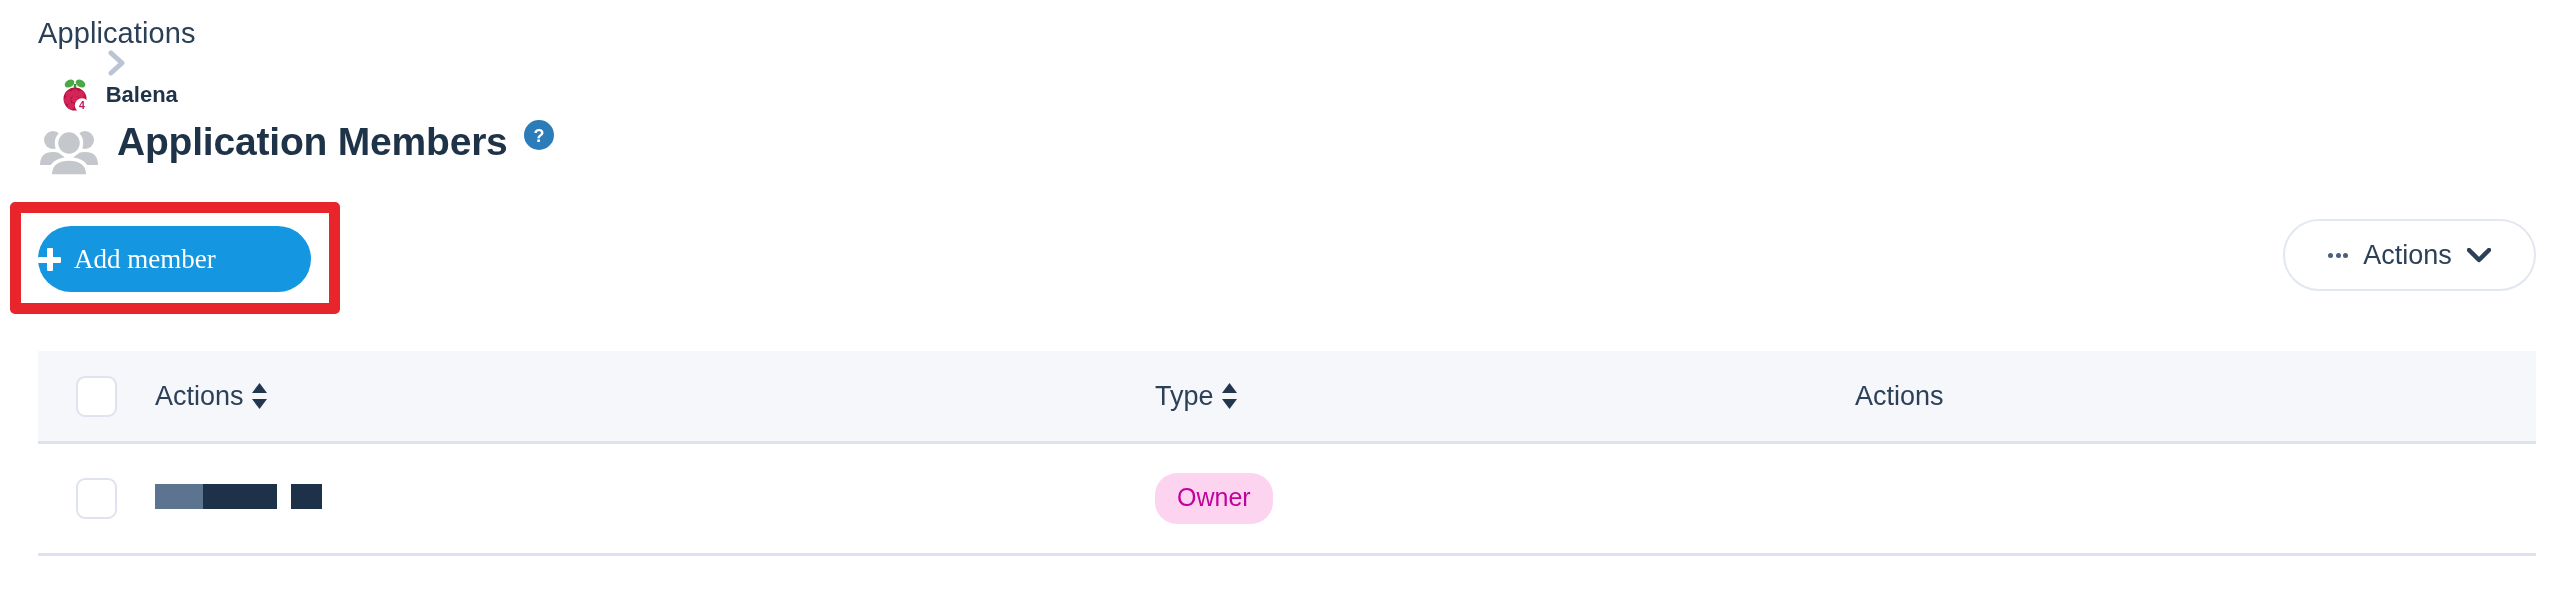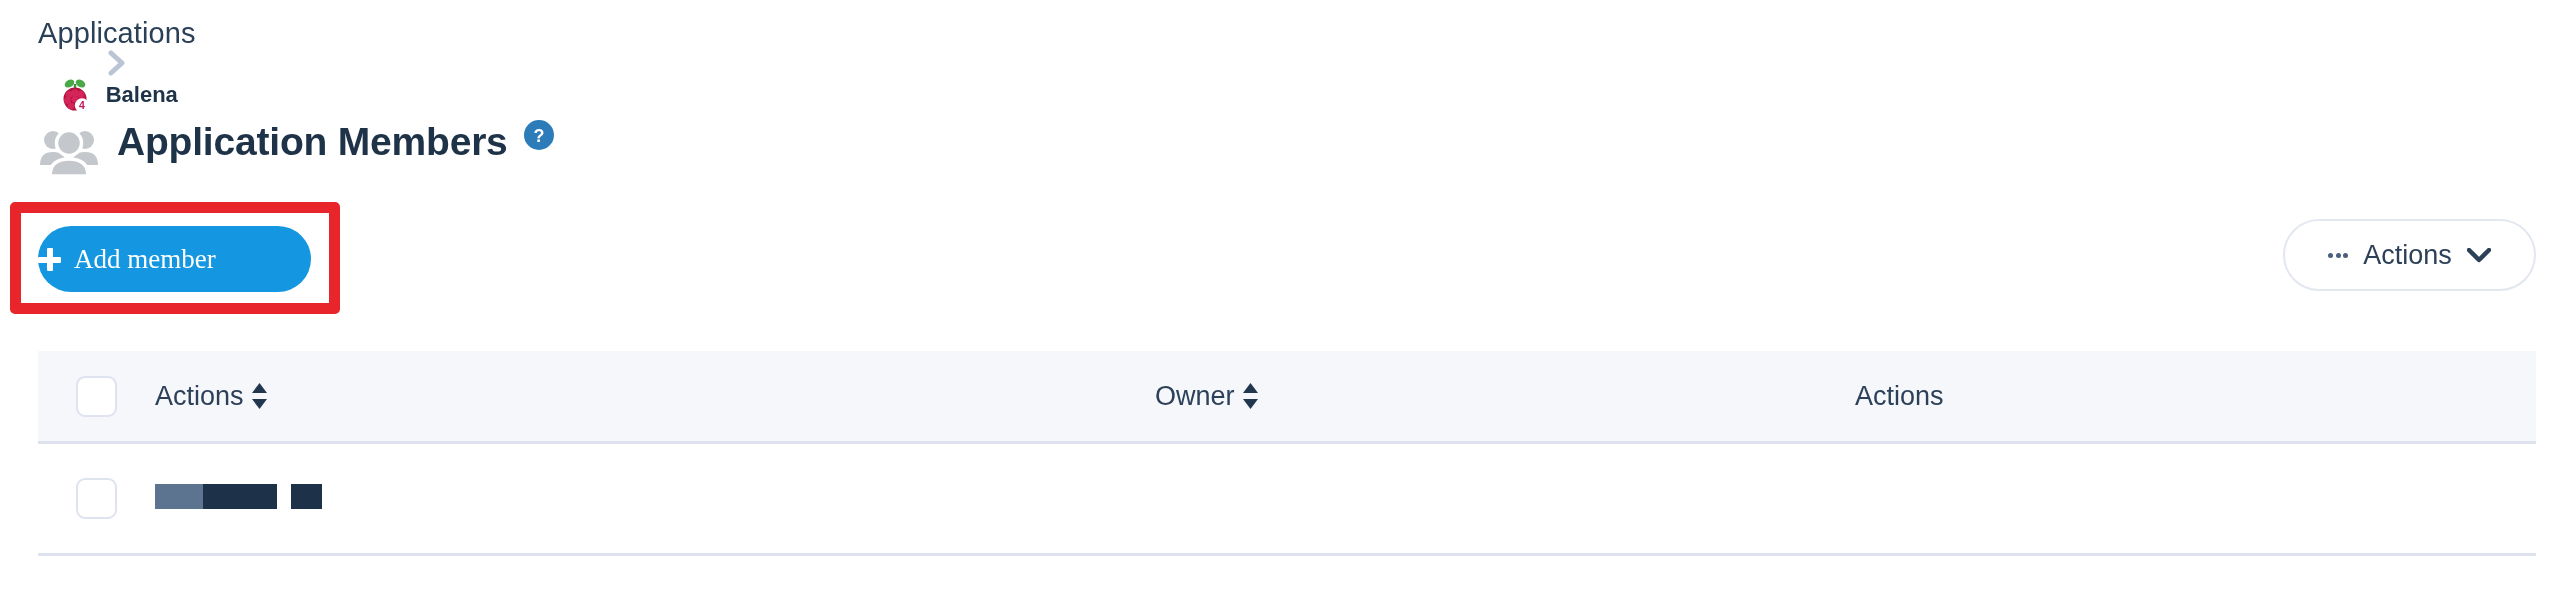--- a/index.html
+++ b/index.html
@@ -352,21 +352,21 @@
           <svg width="17" height="28" viewBox="0 0 17 28" aria-hidden="true">
             <path d="M8.5 1 L16 11 L1 11 Z" fill="#22364e"></path>
             <path d="M8.5 27 L16 17 L1 17 Z" fill="#22364e"></path>
           </svg>
         </span>
       </span>
     </div>
 
     <div class="cell-type">
       <span class="th-label">
-        <span>Owner</span>
+        <span>Type</span>
         <span class="sort-icon">
           <svg width="17" height="28" viewBox="0 0 17 28" aria-hidden="true">
             <path d="M8.5 1 L16 11 L1 11 Z" fill="#22364e"></path>
             <path d="M8.5 27 L16 17 L1 17 Z" fill="#22364e"></path>
           </svg>
         </span>
       </span>
     </div>
 
     <div class="cell-actions">
@@ -380,17 +380,20 @@
     </div>
 
     <div class="cell-username">
       <span class="redacted">
         <span style="width:48px;background:#5d7491;"></span>
         <span style="width:74px;background:#1d3149;margin-left:-14px;"></span>
         <span style="width:31px;background:#1d3149;"></span>
       </span>
     </div>
 
+    <div class="cell-type">
+      <span class="badge-owner">Owner</span>
+    </div>
 
     <div class="cell-actions"></div>
   </div>
 
 </div>
 
 </body></html>

